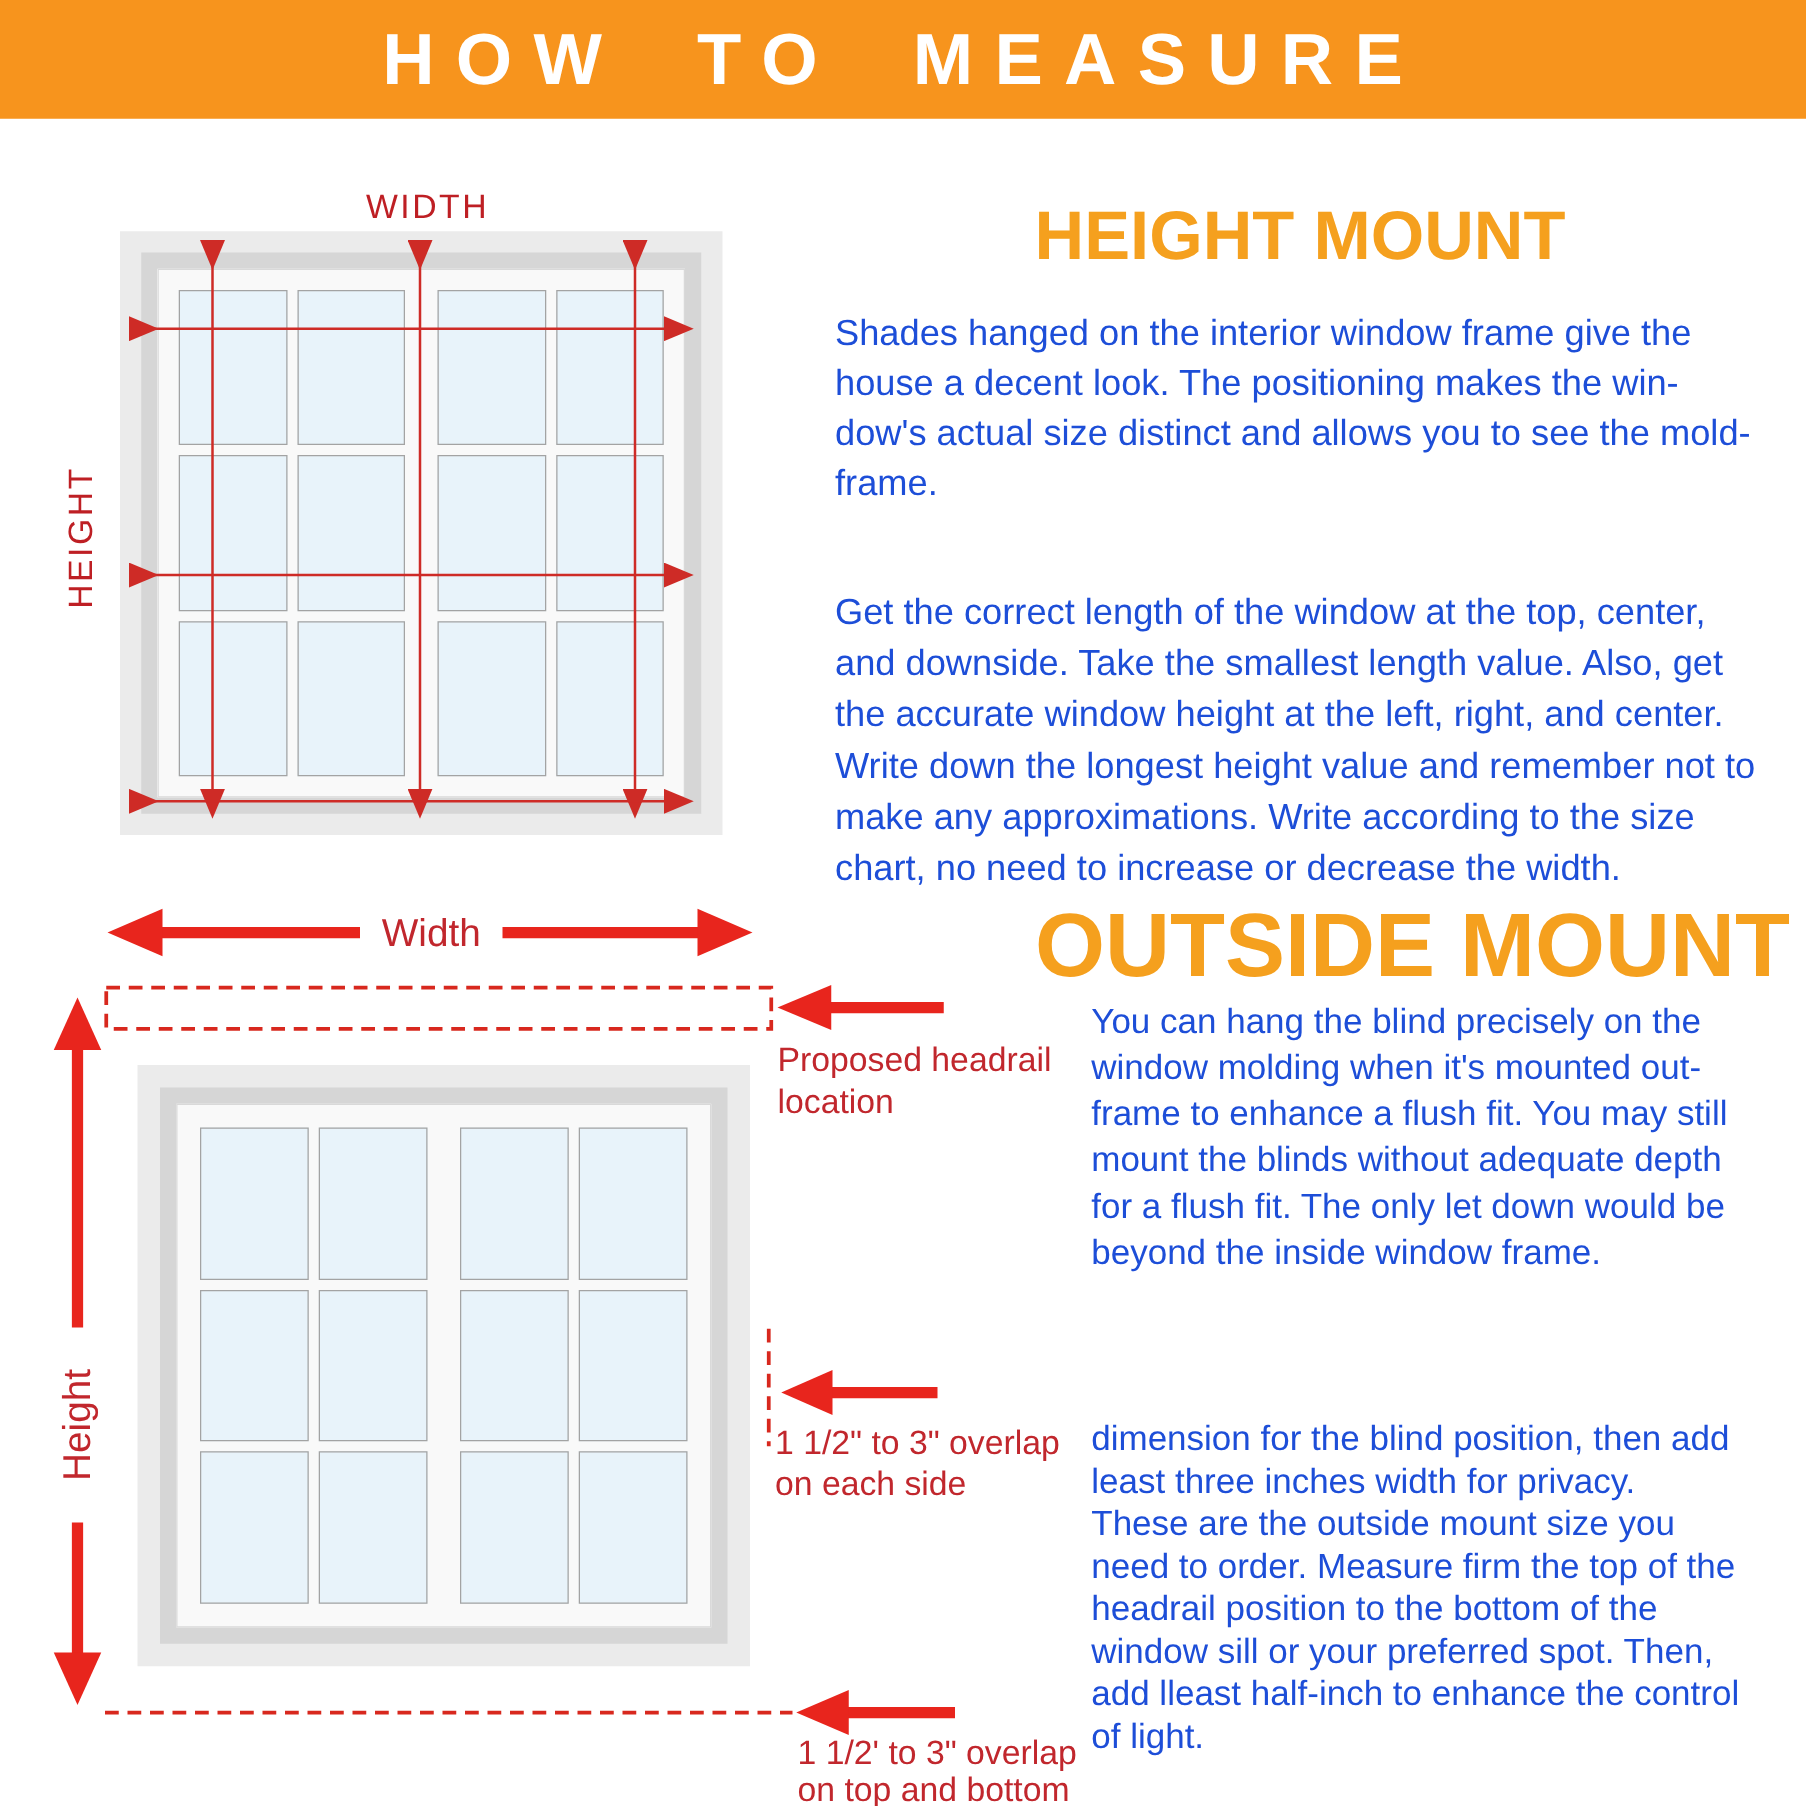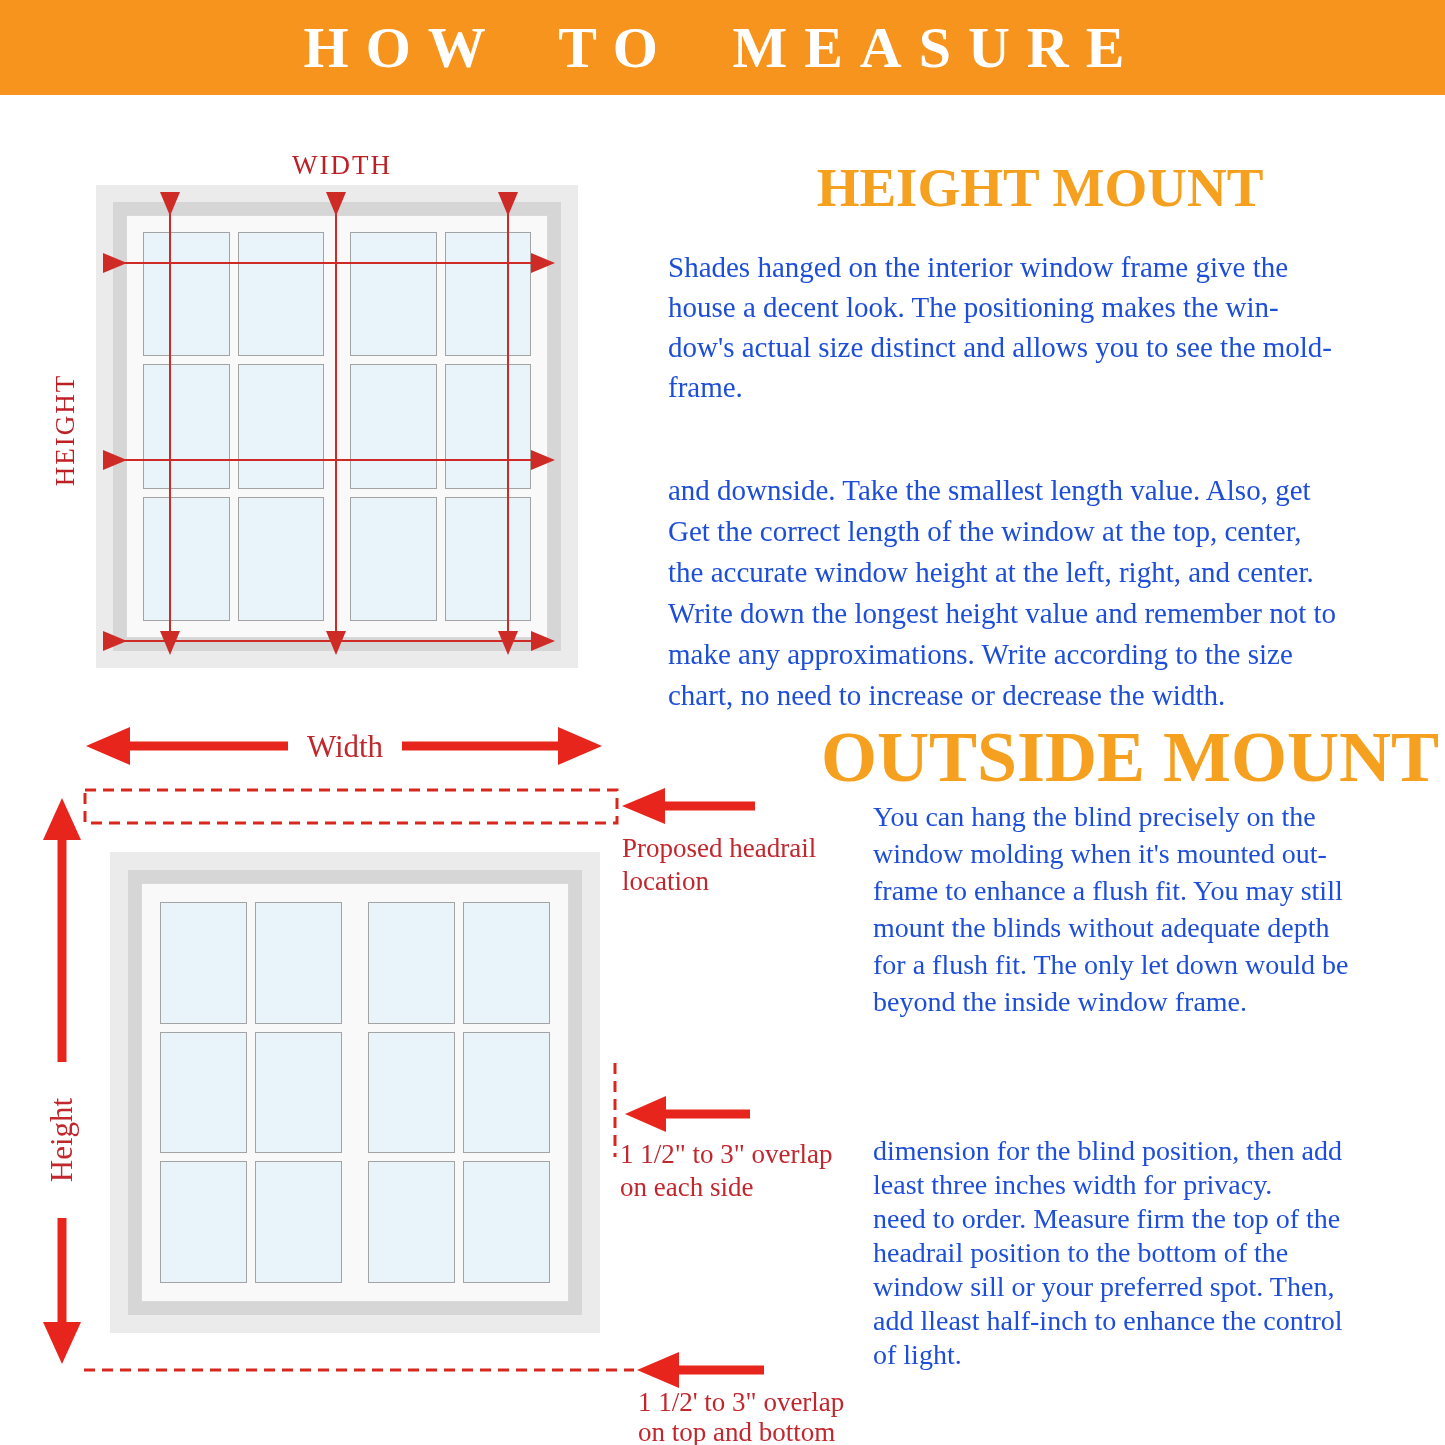--- a/index.html
+++ b/index.html
@@ -1,17 +1,17 @@
 <!DOCTYPE html>
 <html><head>
 <meta charset="utf-8">
 <style>
   html,body{margin:0;padding:0;background:#fff;}
   #canvas{position:relative;width:1445px;height:1445px;background:#ffffff;overflow:hidden;
-          font-family:Liberation Serif, serif;}
+          font-family:Liberation Sans, sans-serif;}
 
   
   .banner{position:absolute;left:0;top:0;width:1445px;height:95px;background:#F7941D;
           display:flex;align-items:center;justify-content:center;}
   .banner-title{color:#ffffff;font-size:58px;font-weight:bold;letter-spacing:17px;word-spacing:26px;}
 
   
   .mount-heading{position:absolute;color:#F5A01E;font-weight:bold;font-size:55px;letter-spacing:0px;
                  transform:translateX(-50%);white-space:nowrap;}
   #inside-heading{left:1040px;top:156px;}
@@ -127,40 +127,41 @@
   </div>
 
   <div class="mount-heading" id="inside-heading">HEIGHT MOUNT</div>
   <div class="para" id="inside-para1">
     <div>Shades hanged on the interior window frame give the</div>
     <div>house a decent look. The positioning makes the win-</div>
     <div>dow's actual size distinct and allows you to see the mold-</div>
     <div>frame.</div>
   </div>
   <div class="para" id="inside-para2">
+    <div>Get the correct length of the window at the top, center,</div>
     <div>and downside. Take the smallest length value. Also, get</div>
-    <div>Get the correct length of the window at the top, center,</div>
     <div>the accurate window height at the left, right, and center.</div>
     <div>Write down the longest height value and remember not to</div>
     <div>make any approximations. Write according to the size</div>
     <div>chart, no need to increase or decrease the width.</div>
   </div>
 
   <div class="mount-heading" id="outside-heading">OUTSIDE MOUNT</div>
   <div class="para" id="outside-para1">
     <div>You can hang the blind precisely on the</div>
     <div>window molding when it's mounted out-</div>
     <div>frame to enhance a flush fit. You may still</div>
     <div>mount the blinds without adequate depth</div>
     <div>for a flush fit. The only let down would be</div>
     <div>beyond the inside window frame.</div>
   </div>
   <div class="para" id="outside-para2">
     <div>dimension for the blind position, then add</div>
     <div>least three inches width for privacy.</div>
+    <div>These are the outside mount size you</div>
     <div>need to order. Measure firm the top of the</div>
     <div>headrail position to the bottom of the</div>
     <div>window sill or your preferred spot. Then,</div>
     <div>add lleast half-inch to enhance the control</div>
     <div>of light.</div>
   </div>
 
   <svg class="overlay" width="1445" height="1445" viewBox="0 0 1445 1445">
     <defs>
       <marker id="thinhead" markerWidth="12" markerHeight="10" refX="10" refY="5" orient="auto">

